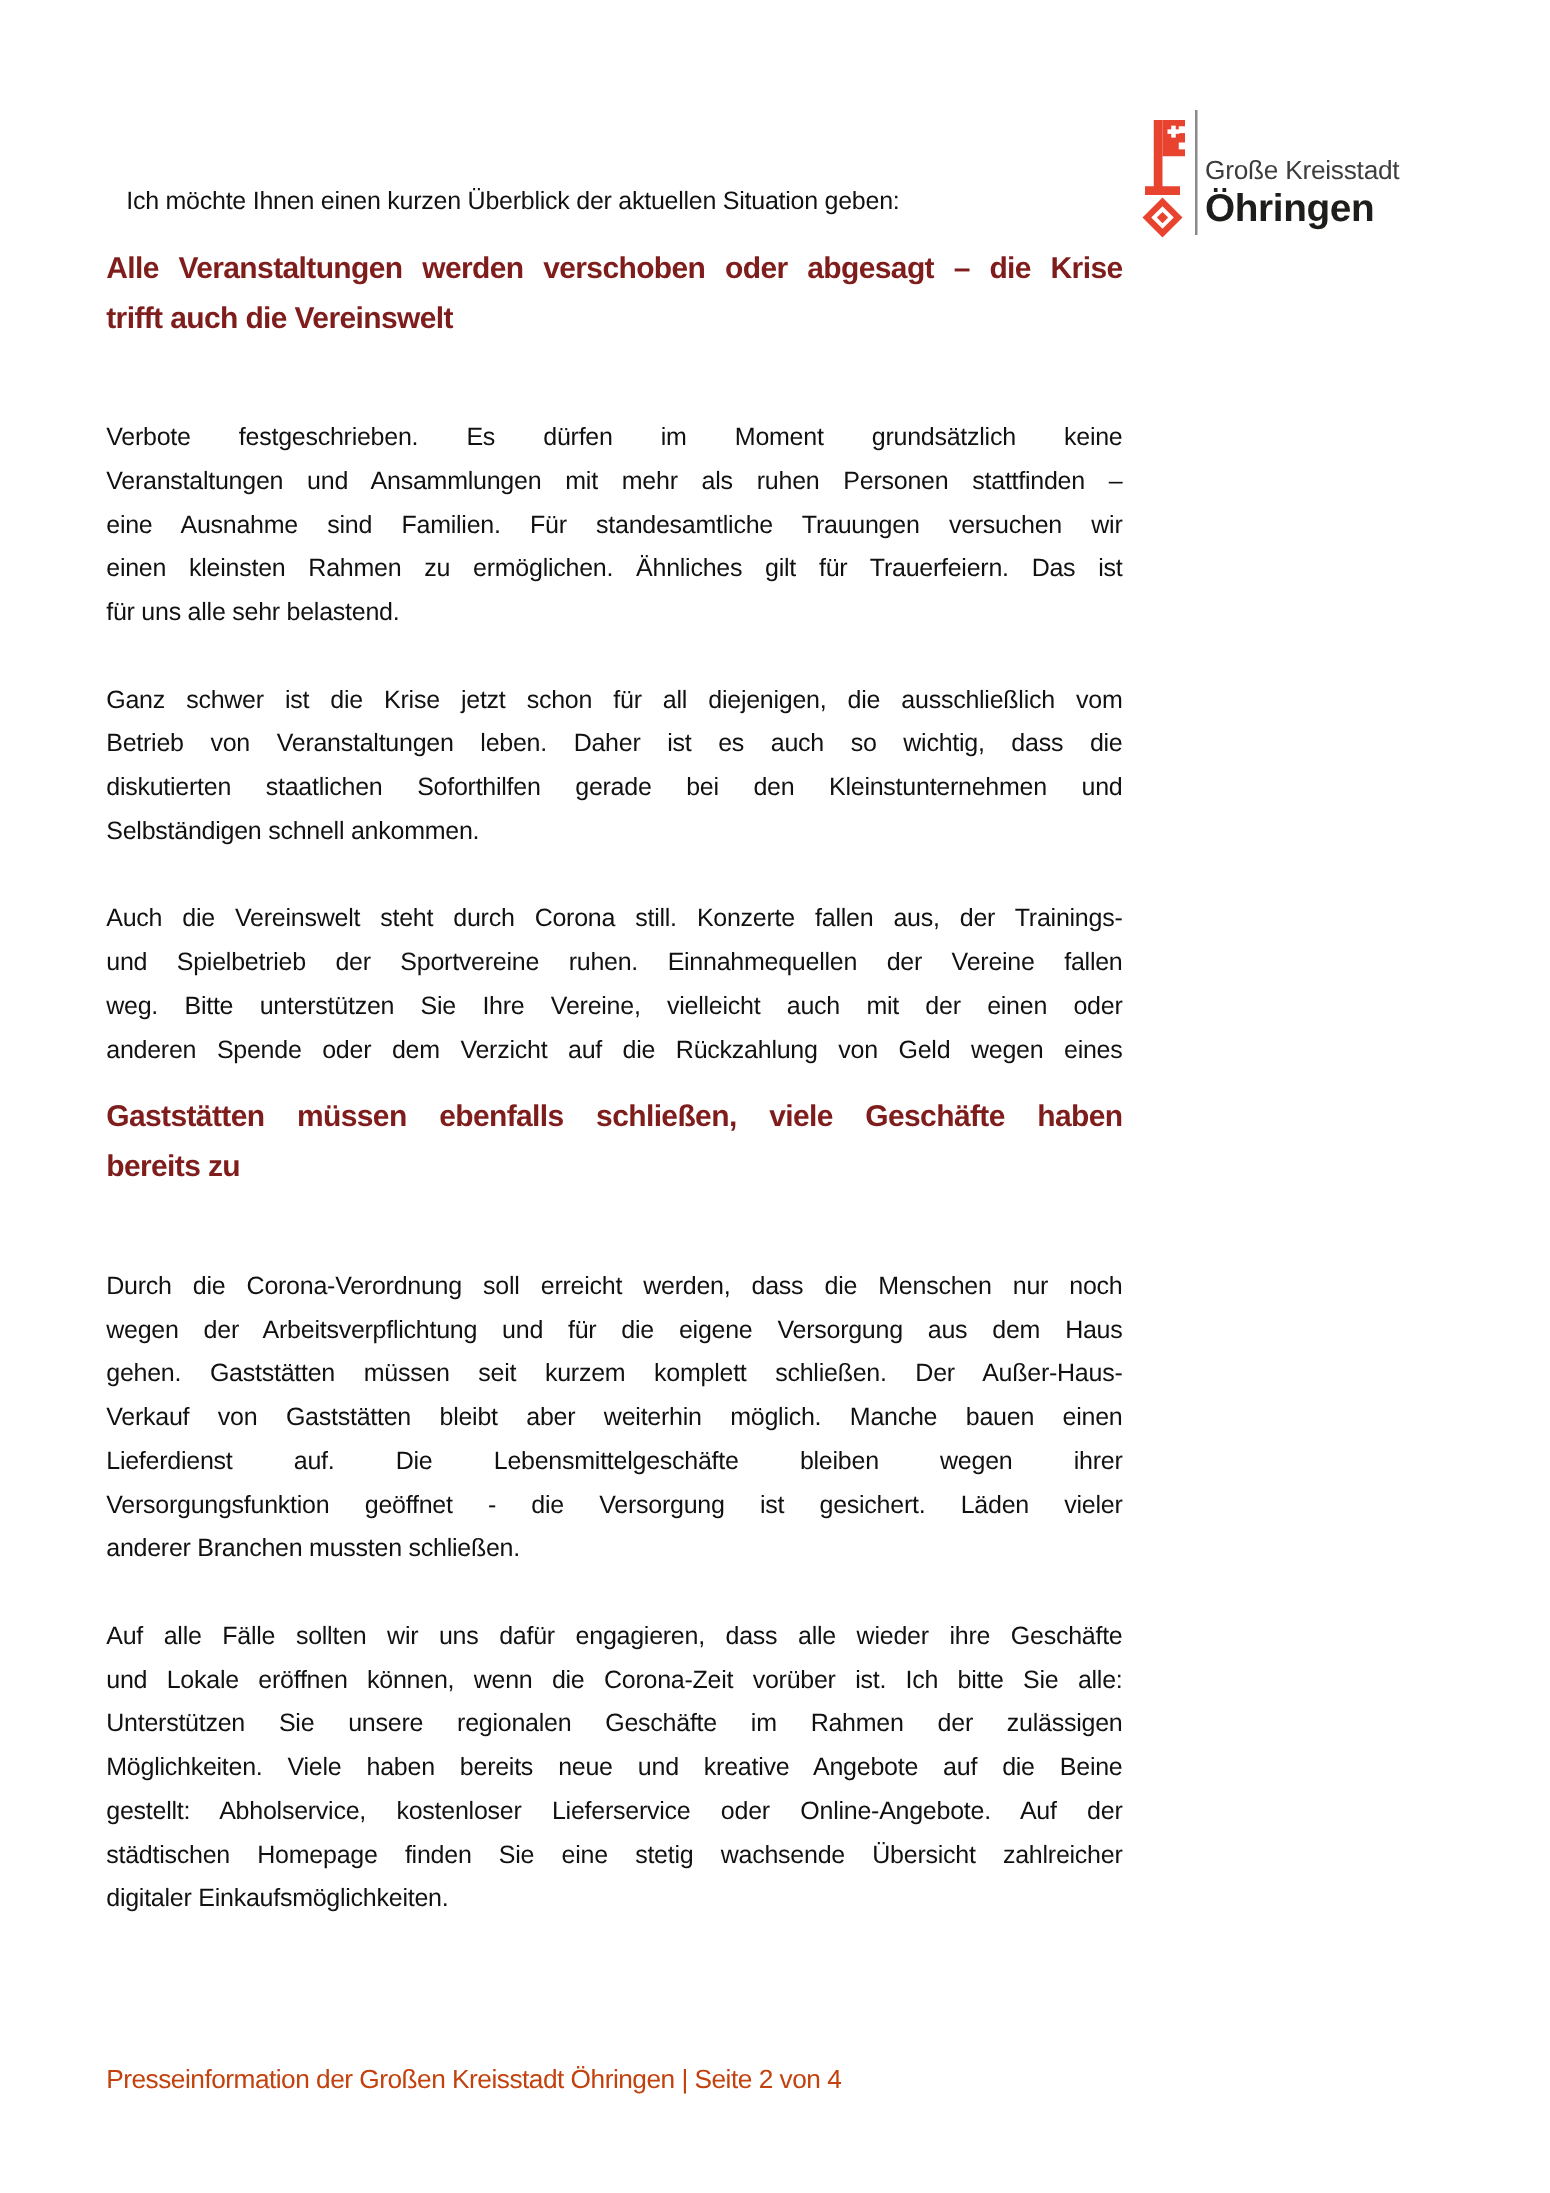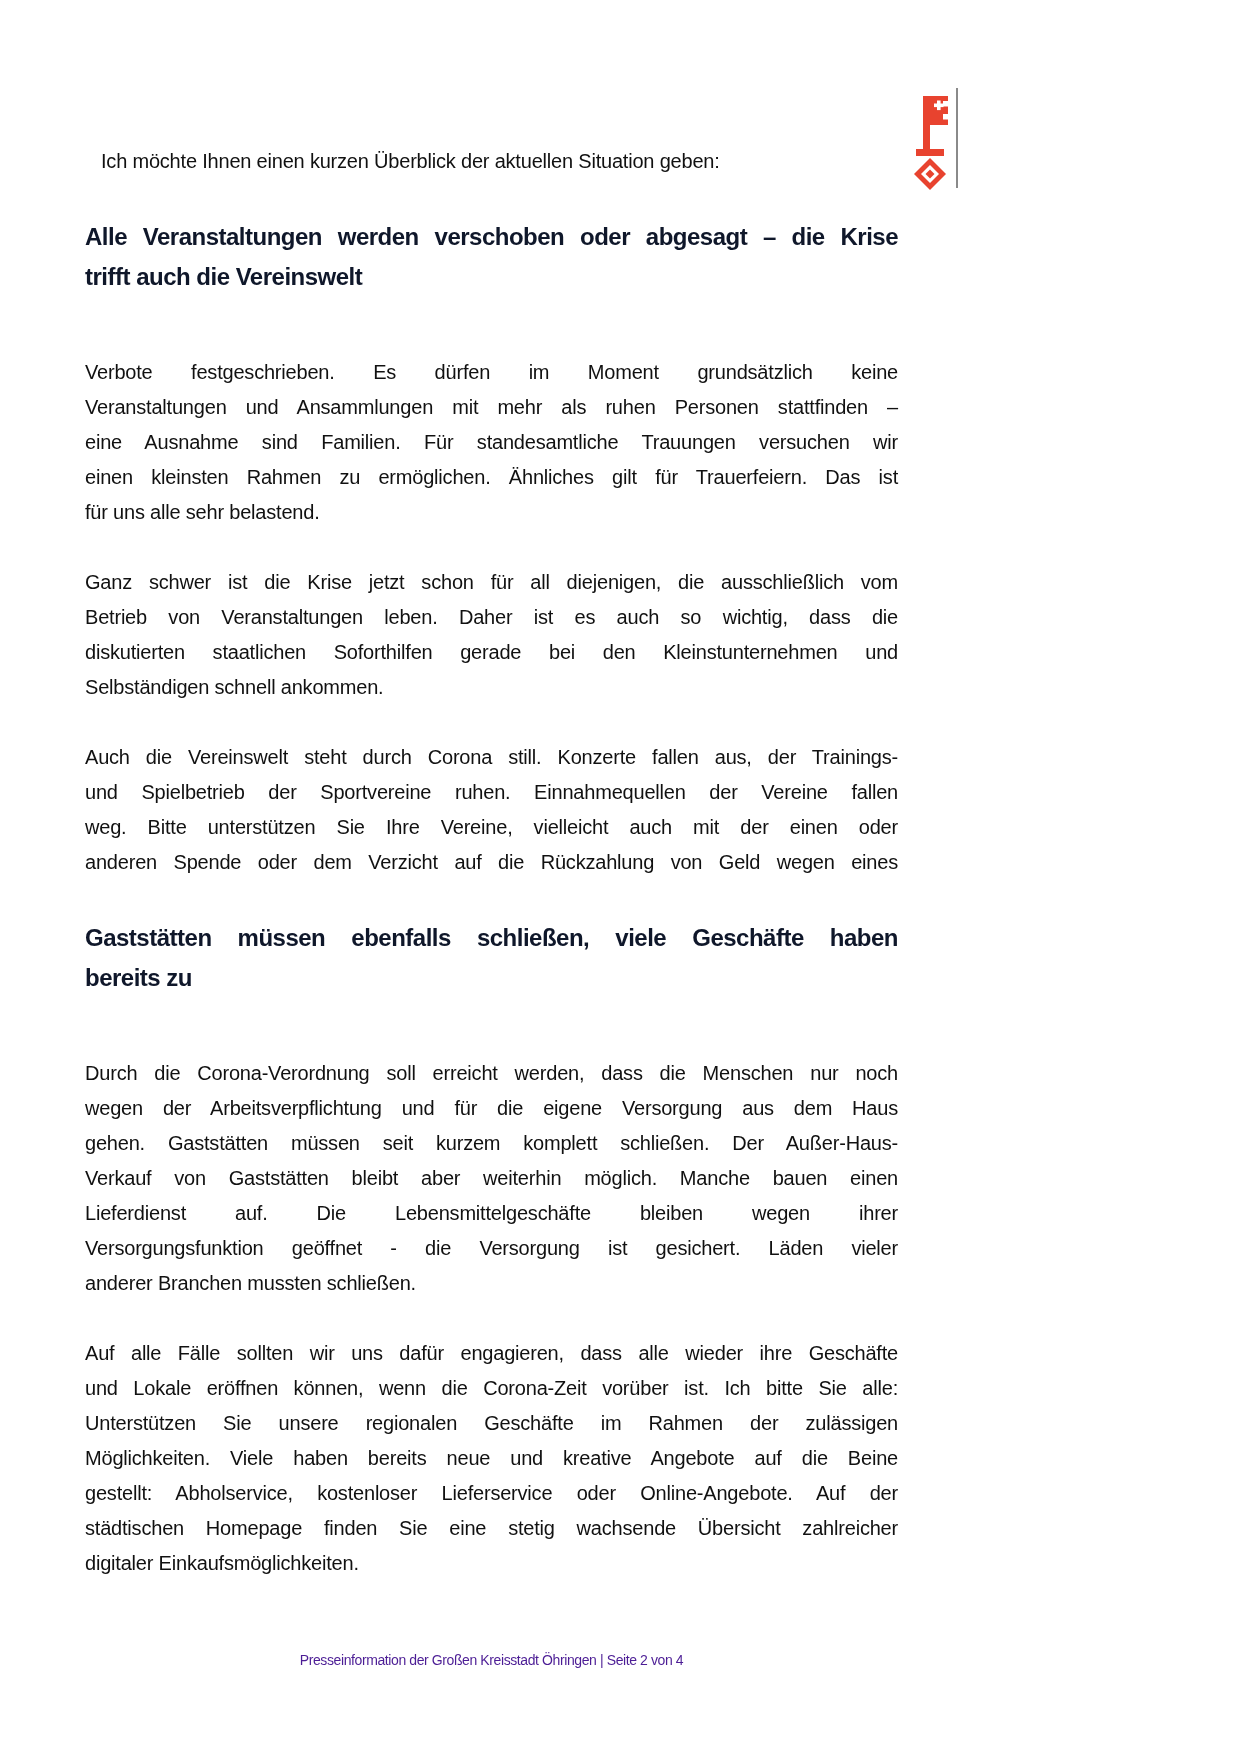--- a/index.html
+++ b/index.html
@@ -68,49 +68,49 @@
     top: 128px;
     width: 813px;
     font-size: 20px;
     line-height: 35px;
     letter-spacing: -0.2px;
   }
   .intro {
     margin: 16px;
   }
   .heading {
-    margin: 38px 0 58px 0;
+    margin: 16px 0 58px 0;
     font-weight: bold;
     font-size: 24px;
     line-height: 40px;
     letter-spacing: -0.5px;
-    color: #0f172a;
+    color: #7f1d1d;
   }
   .paragraph {
     margin: 35px 0 0 0;
   }
   .line {
     text-align: justify;
     text-align-last: justify;
     white-space: normal;
   }
   .line.last {
     text-align: left;
     text-align-last: left;
   }
   
   .footer {
     position: absolute;
     left: 85px;
     top: 1652px;
     width: 813px;
-    text-align: center;
-    font-size: 14px;
+    text-align: left;
+    font-size: 21px;
     letter-spacing: -0.4px;
-    color: #4c1d95;
+    color: #c2410c;
     white-space: nowrap;
   }
 </style>
 </head>
 <body>
 
 <div class="page">
 
   <div class="logo">
     <svg class="logo-key" width="44" height="104" viewBox="0 0 44 104" xmlns="http://www.w3.org/2000/svg">
@@ -126,20 +126,24 @@
       <rect x="29" y="14.5" width="3.6" height="9.6" fill="#ffffff"></rect>
 
       <rect x="8" y="63" width="28" height="7" fill="#e8432f"></rect>
 
       <polygon points="22,72 38,88 22,104 6,88" fill="#e8432f"></polygon>
       <polygon points="22,79 31,88 22,97 13,88" fill="#ffffff"></polygon>
 
       <polygon points="22,83.5 26.5,88 22,92.5 17.5,88" fill="#e8432f"></polygon>
     </svg>
     <div class="logo-sep"></div>
+    <div class="logo-text">
+      <div class="logo-line1">Große Kreisstadt</div>
+      <div class="logo-line2">Öhringen</div>
+    </div>
   </div>
 
   <div class="content">
     <div class="intro line last">Ich möchte Ihnen einen kurzen Überblick der aktuellen Situation geben:</div>
     <div>
         <div class="heading">
           <div class="line">Alle Veranstaltungen werden verschoben oder abgesagt – die Krise</div>
           <div class="line last">trifft auch die Vereinswelt</div>
         </div>
         <div class="paragraph">

